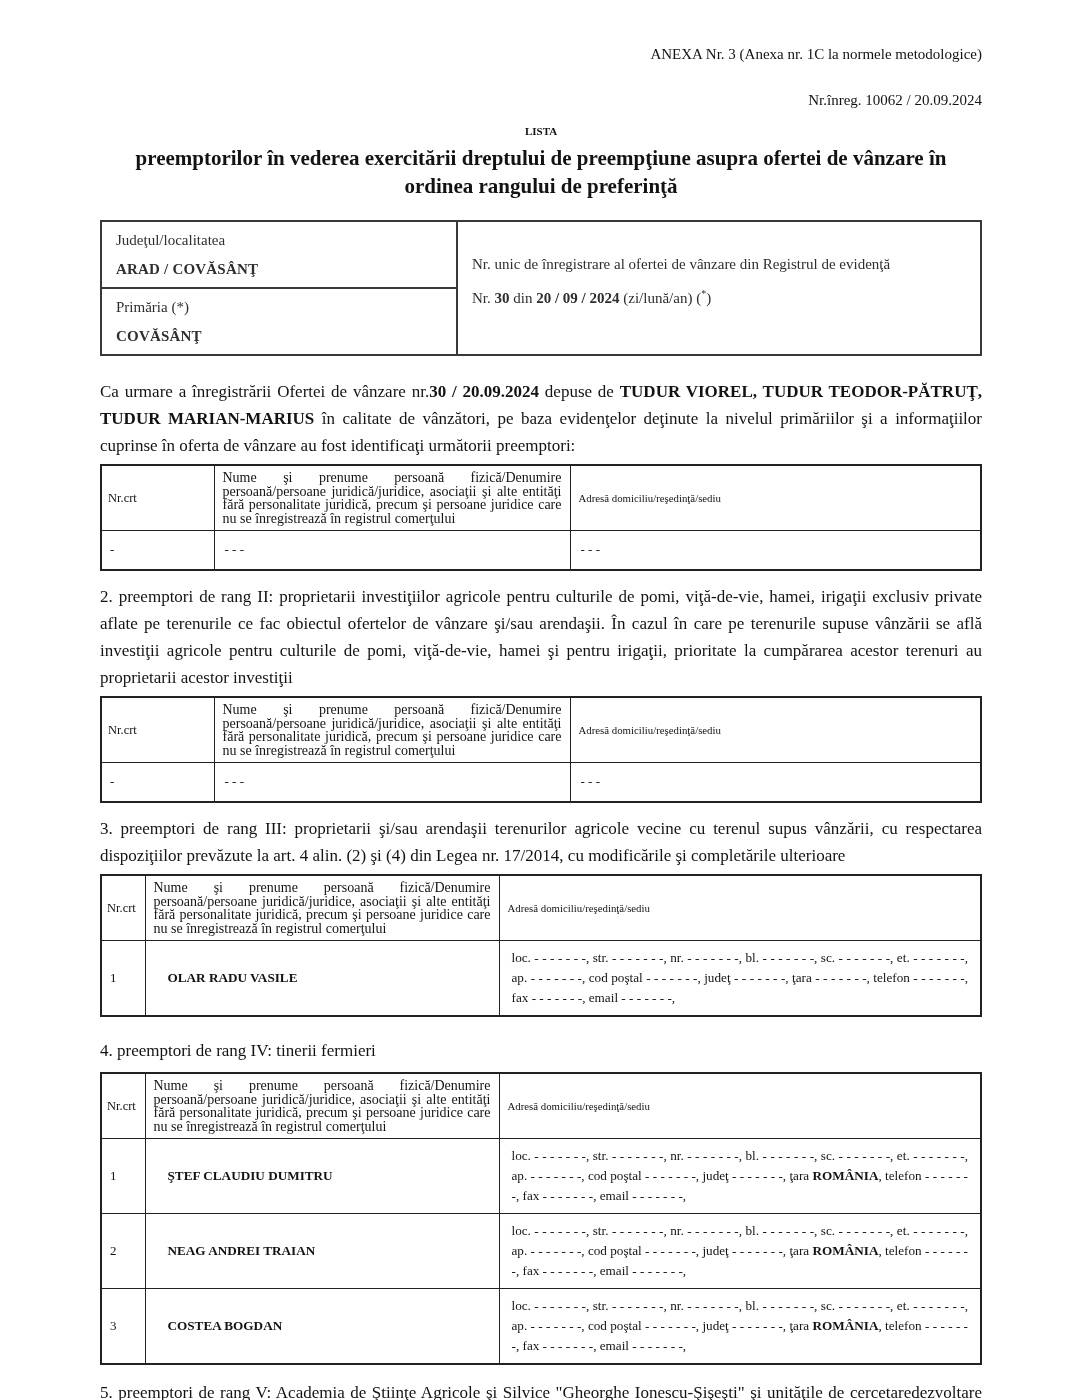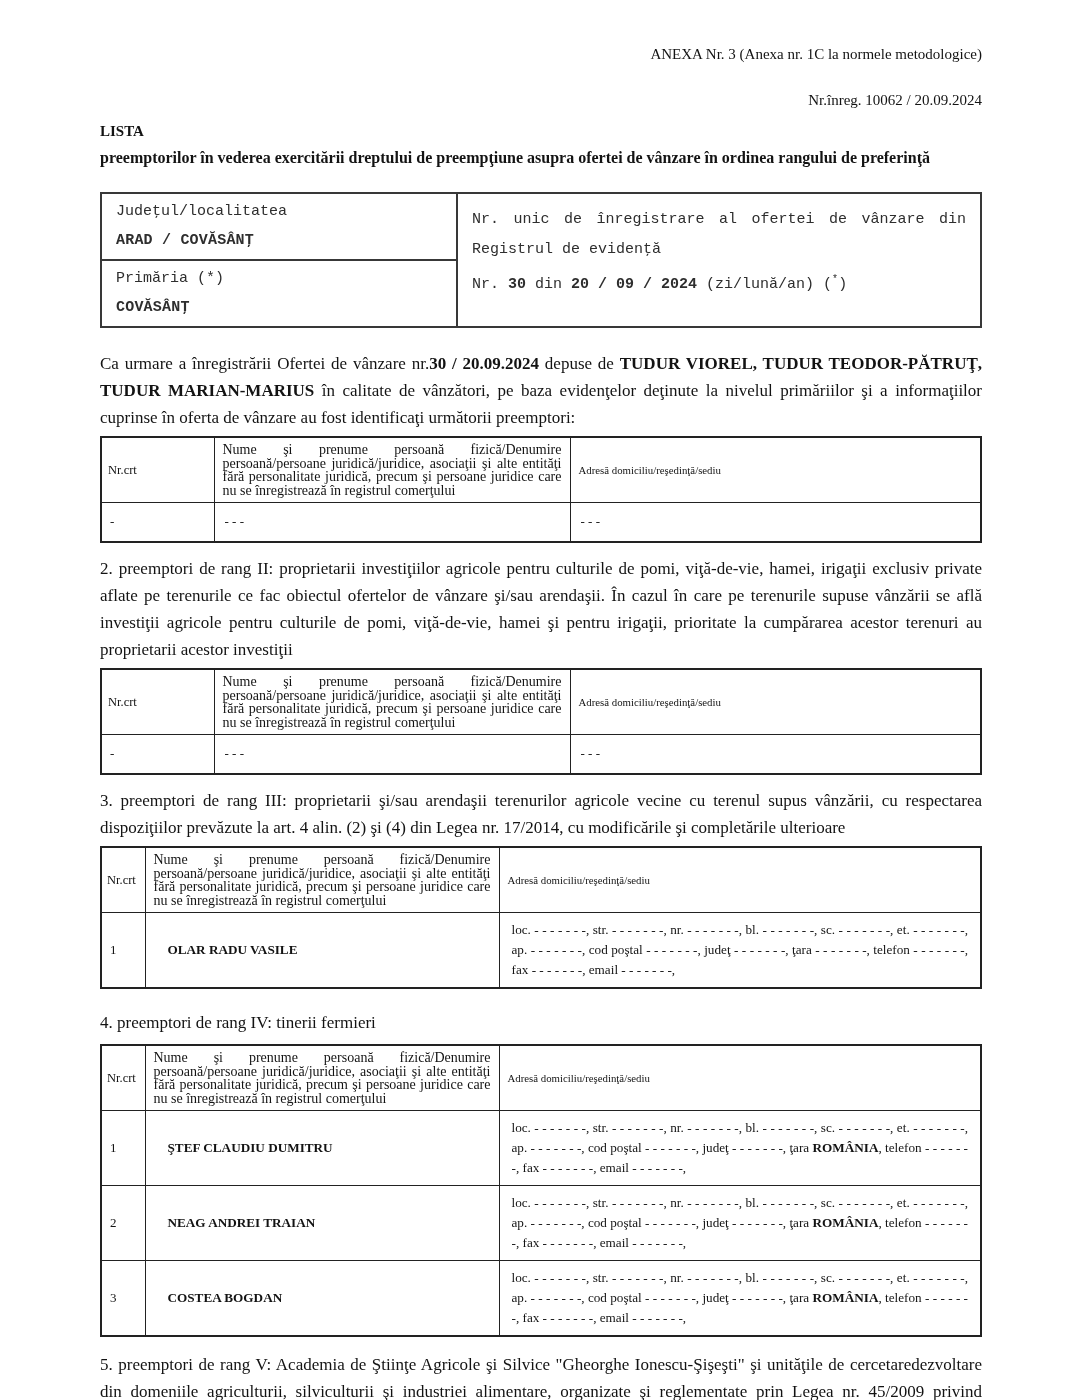--- a/index.html
+++ b/index.html
@@ -6,27 +6,27 @@
   .page {
     position:relative; width:1082px; height:1400px; background:#ffffff;
     overflow:hidden; color:#131313;
     font-family:"Liberation Serif", serif;
   }
   .doc { padding:44px 100px 0 100px; }
 
   
   .hdr-anexa { text-align:right; font-size:15px; line-height:20px; }
   .hdr-reg   { text-align:right; font-size:15px; line-height:20px; margin-top:26px; }
-  .title     { font-weight:bold; font-size:15px; line-height:22px; margin-top:10px; }
-  .subtitle  { font-weight:bold; font-size:16px; line-height:28px; margin-top:2px; }
+  .title     { text-align:center; font-weight:bold; font-size:11px; line-height:22px; margin-top:10px; }
+  .subtitle  { text-align:center; font-weight:bold; font-size:21px; line-height:28px; margin-top:2px; }
 
   
   .info-table {
     width:100%; border-collapse:collapse; margin-top:20px;
-    font-family:Liberation Mono, monospace; font-size:15px; color:#2e2e2e;
+    font-family:Liberation Serif, serif; font-size:15px; color:#2e2e2e;
     table-layout:fixed; border:2px solid #383838;
   }
   .info-table td { border:2px solid #383838; vertical-align:middle; padding:8px 14px; }
   .cell-label { line-height:20px; }
   .cell-value { font-weight:bold; line-height:20px; margin-top:9px; letter-spacing:0.2px; }
   .right-cell { padding:8px 16px; }
   .reg-text   { text-align:justify; line-height:30px; margin:0; }
   .reg-nr     { line-height:30px; margin-top:0; }
   .reg-nr sup { font-size:10px; }
   .b { font-weight:bold; }

